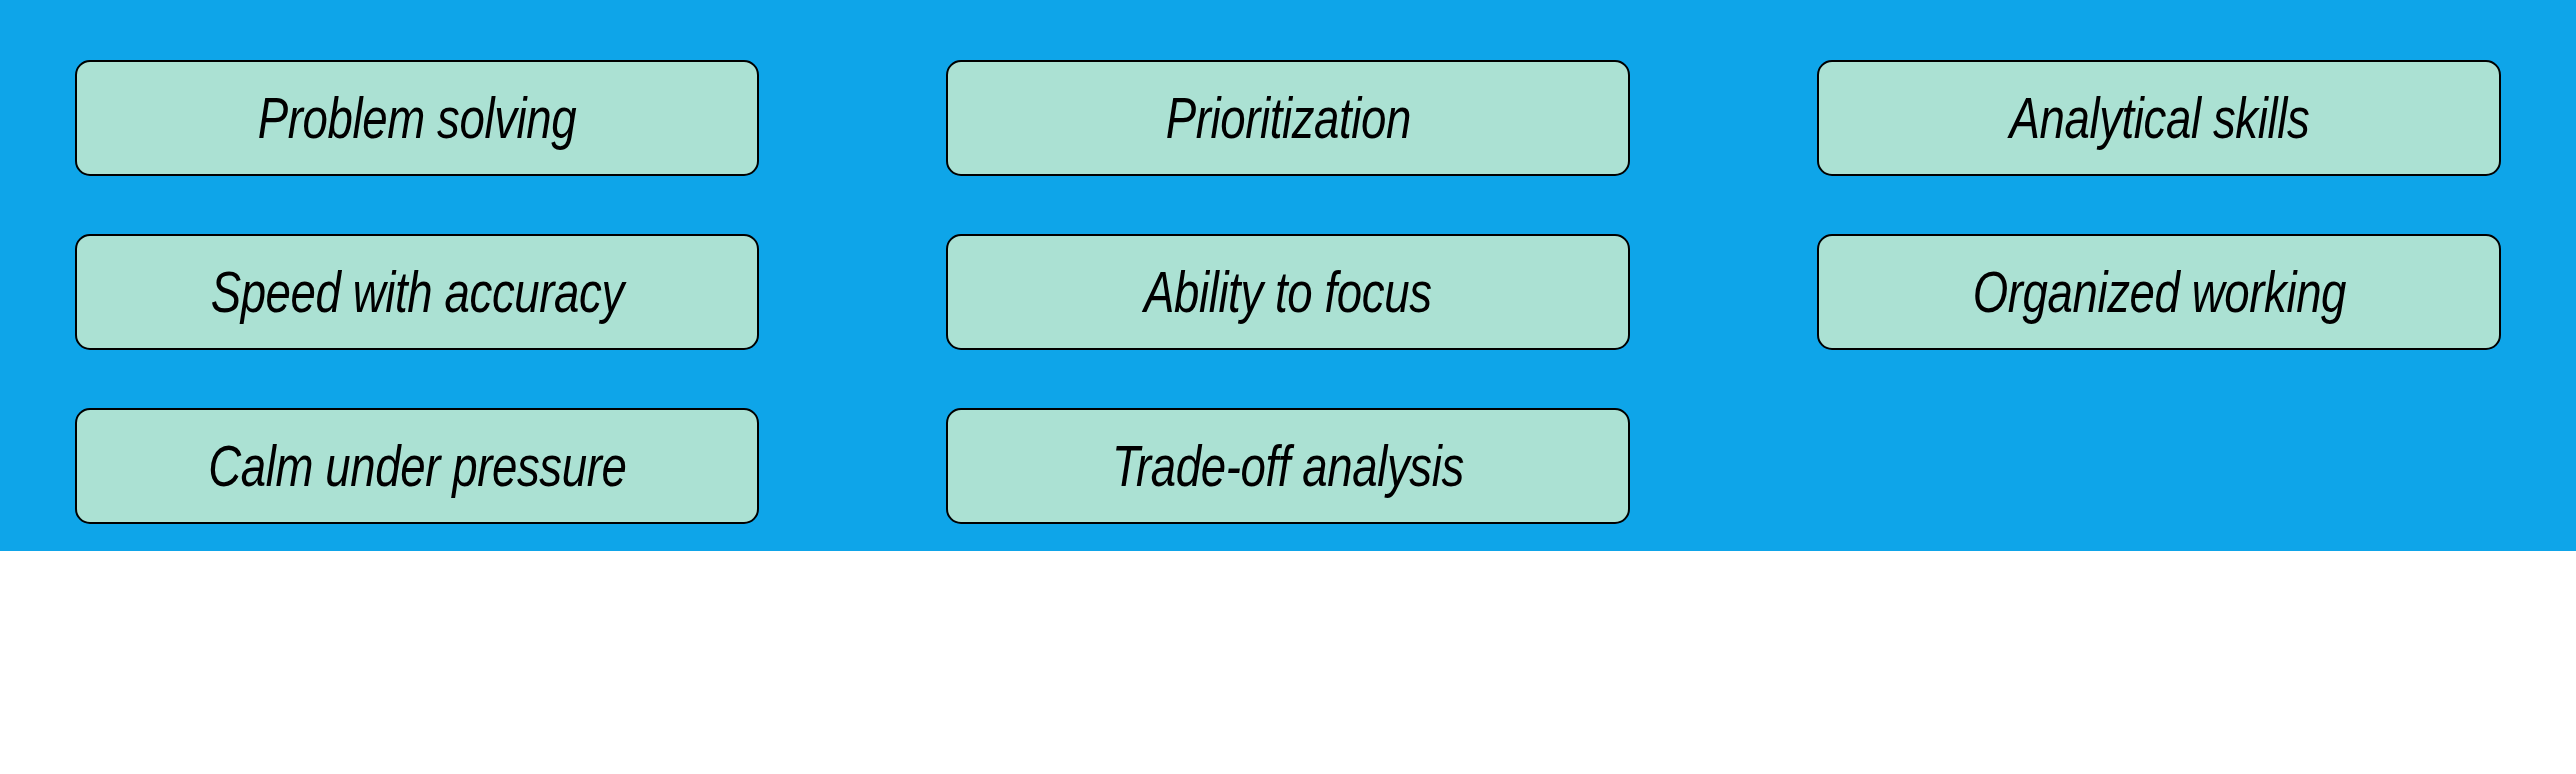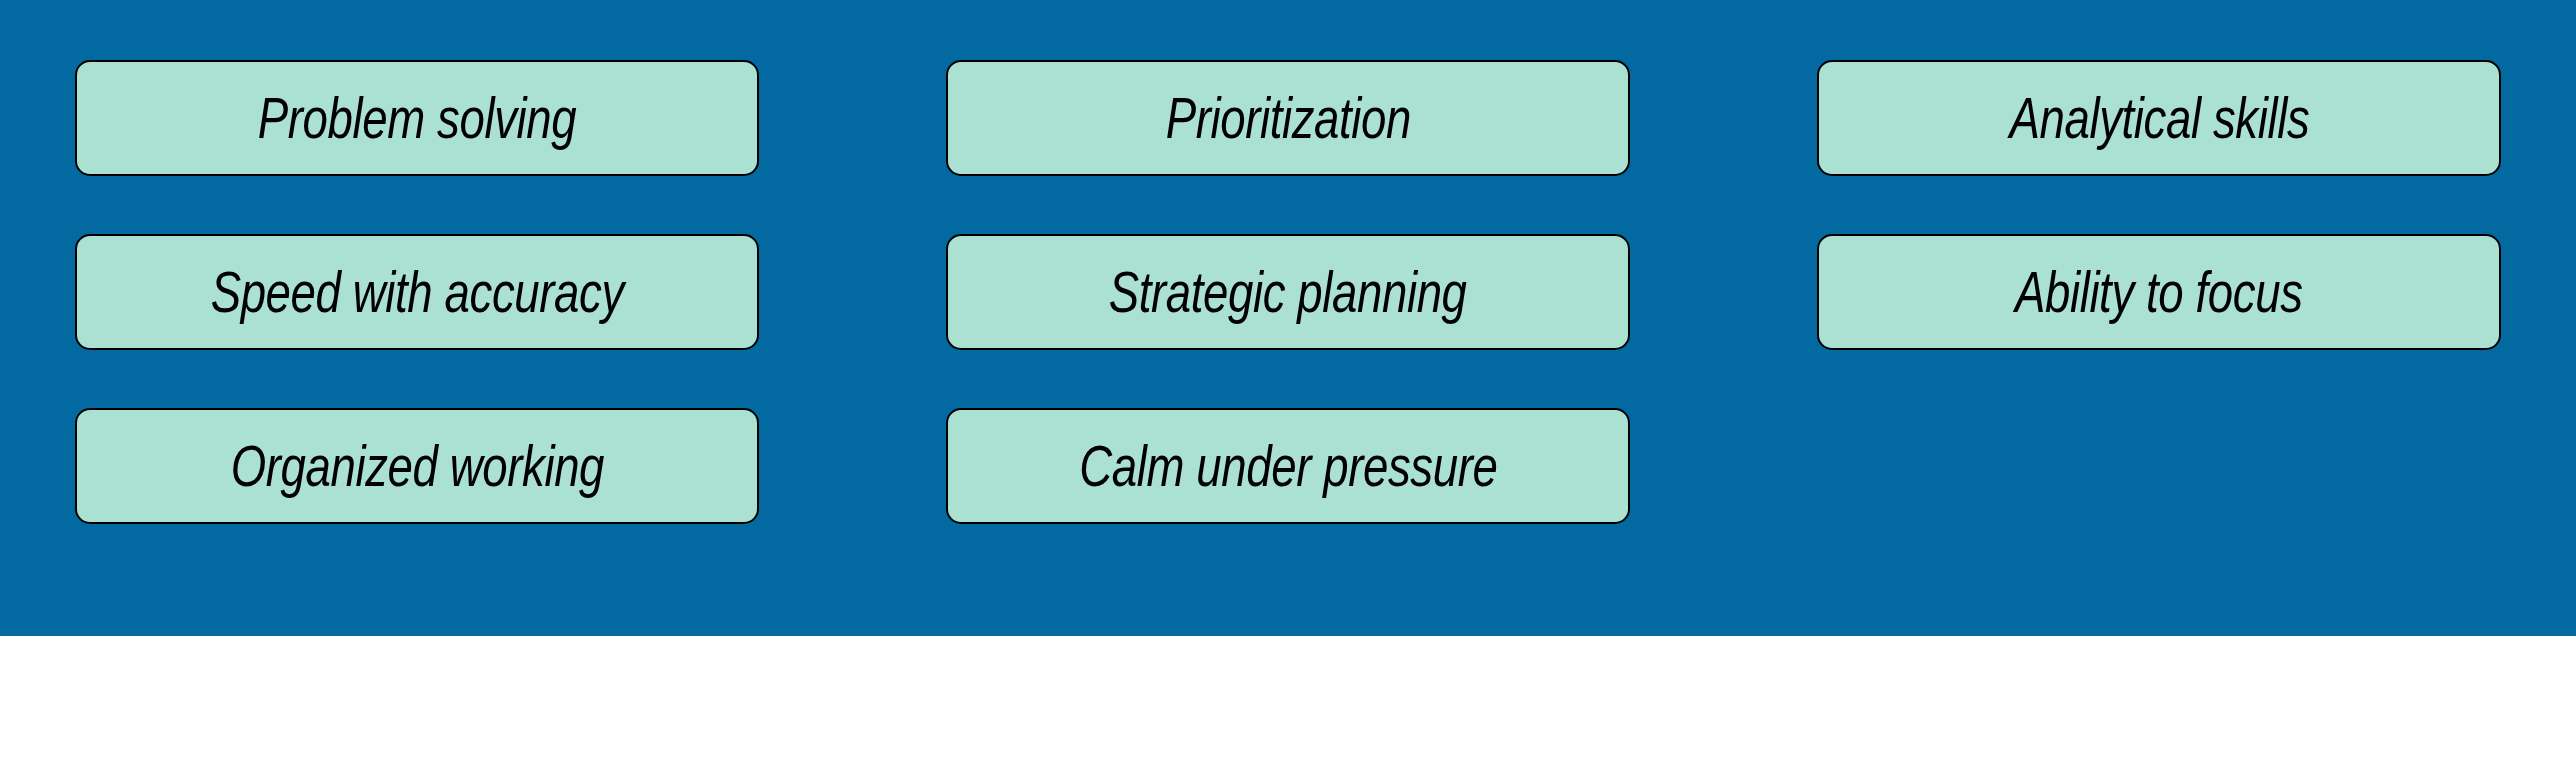--- a/index.html
+++ b/index.html
@@ -11,22 +11,22 @@
   body {
     width: 2576px;
     height: 775px;
     font-family: "Liberation Sans", "DejaVu Sans", sans-serif;
     overflow: hidden;
   }
 
   #canvas {
     position: relative;
     width: 2576px;
-    height: 636px;
-    background: #0369a1;
+    height: 551px;
+    background: #0ea5e9;
   }
 
   .skill-grid {
     position: absolute;
     left: 75px;
     top: 60px;
     width: 2427px;
     height: 638px;
     display: grid;
     grid-template-columns: 684px 684px 684px;
@@ -77,35 +77,35 @@
 
 
     <div class="skill-box">
       <span class="skill-label">Analytical skills</span>
     </div>
 
     <div class="skill-box">
       <span class="skill-label">Speed with accuracy</span>
     </div>
 
-    <div class="skill-box">
-      <span class="skill-label">Strategic planning</span>
-    </div>
 
     <div class="skill-box">
       <span class="skill-label">Ability to focus</span>
     </div>
 
 
 
     <div class="skill-box">
       <span class="skill-label">Organized working</span>
     </div>
 
     <div class="skill-box">
       <span class="skill-label">Calm under pressure</span>
     </div>
 
+    <div class="skill-box">
+      <span class="skill-label">Trade-off analysis</span>
+    </div>
 
   </div>
 
 </div>
 
 
 </body></html>

